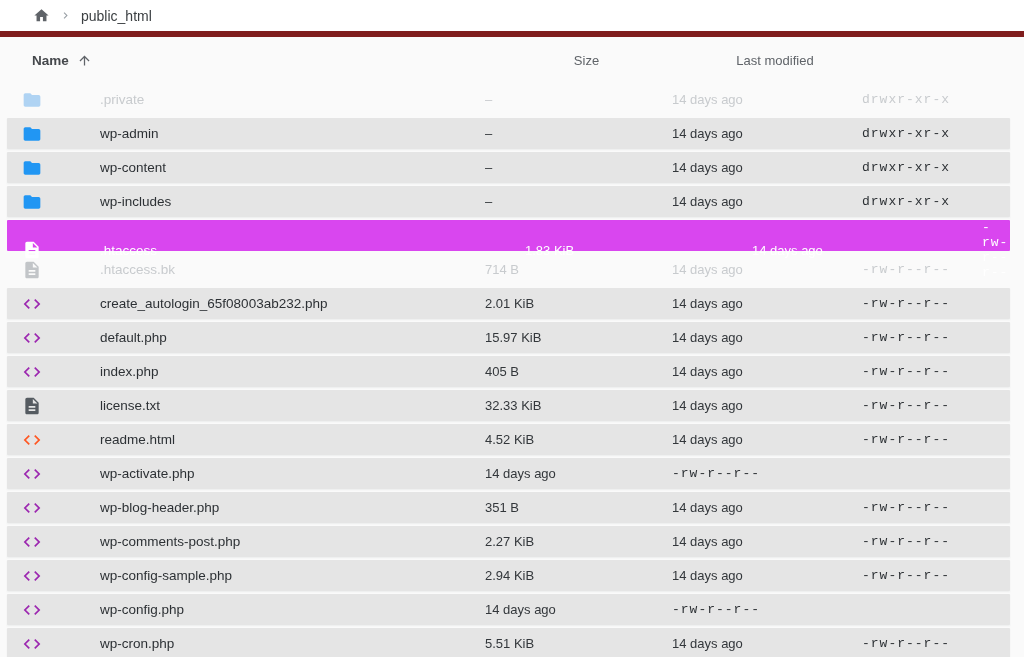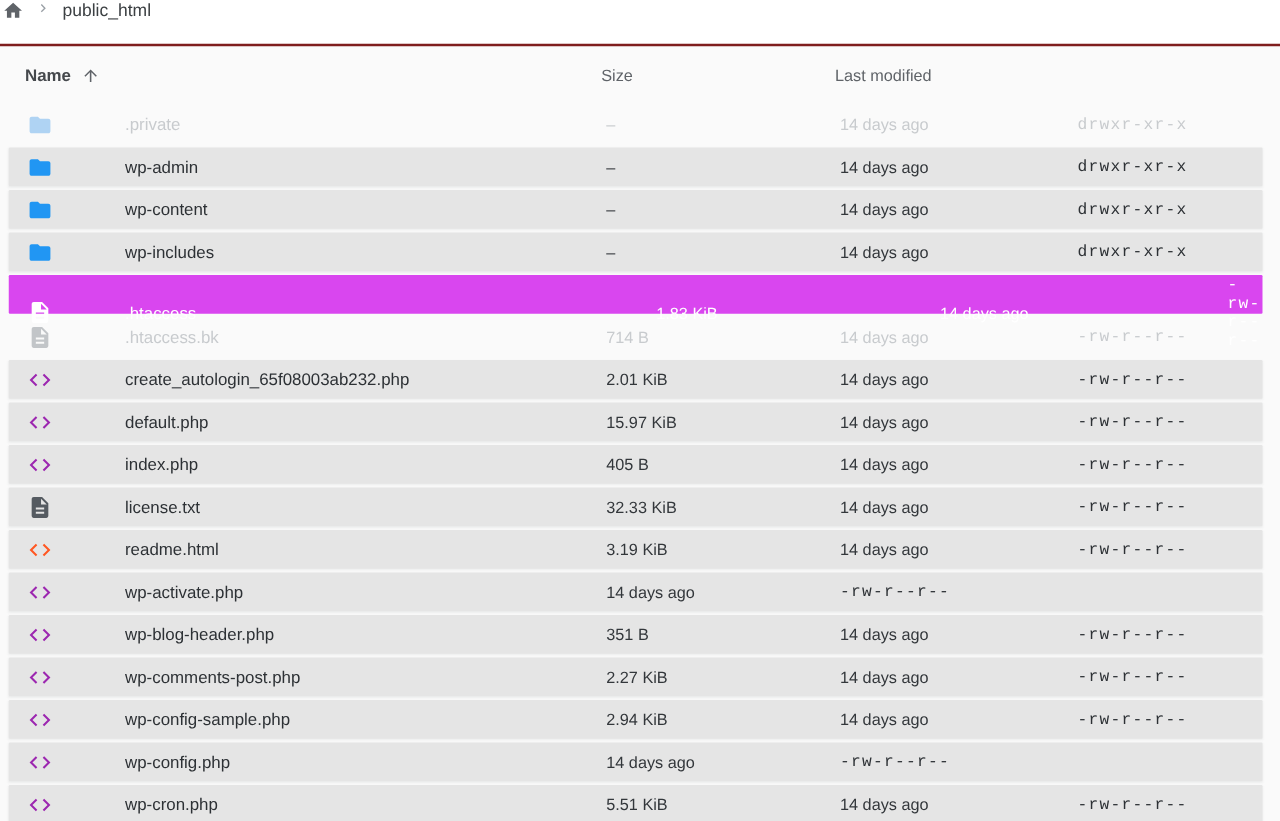--- a/index.html
+++ b/index.html
@@ -5,32 +5,32 @@
   * { margin:0; padding:0; box-sizing:border-box; }
   html,body { width:1024px; height:657px; overflow:hidden; }
   body {
     background:#FAFAFA;
     font-family:"Liberation Sans", sans-serif;
     -webkit-font-smoothing:antialiased;
   }
 
   
   .topbar {
-    height:37px; background:#FFFFFF; border-bottom:2px solid #7f1d1d;
-    display:flex; align-items:flex-start; padding:0 2px; gap:9px;
+    height:37px; background:#FFFFFF; border-bottom:6px solid #7f1d1d;
+    display:flex; align-items:center; padding:0 33px; gap:9px;
   }
   .topbar .glyph svg { display:block; }
   .home-btn svg { width:17px; height:17px; fill:#5F6368; }
   .crumb-sep svg { width:13px; height:13px; fill:#9AA0A6; }
   .crumb-label { font-size:14px; color:#3C4043; cursor:pointer; }
 
   
   .thead {
     height:47px; display:grid; grid-template-columns:461px 187px 190px 1fr;
-    align-items:center; padding-left:20px;
+    align-items:center; padding-left:32px;text-align:center;
   }
   .th { font-size:13px; color:#5F6368; }
   .th-name {
     display:flex; align-items:center; gap:8px; cursor:pointer;
     font-weight:700; color:#45484C; font-size:13.5px;
   }
   .th-name svg { width:15px; height:15px; fill:#5F6368; display:block; }
 
   
   .rows { margin:0 14px 0 7px; }
@@ -236,21 +236,21 @@
 
   <div class="row">
     <div class="name-cell">
       <span class="icon ic-orange">
           <svg viewBox="0 0 24 24">
             <path d="M9.4 16.6 4.8 12l4.6-4.6L8 6l-6 6 6 6 1.4-1.4zm5.2 0 4.6-4.6-4.6-4.6L16 6l6 6-6 6-1.4-1.4z"></path>
           </svg>
         </span>
       <span class="fname">readme.html</span>
     </div>
-    <div class="cell size">3.19 KiB</div>
+    <div class="cell size">4.52 KiB</div>
     <div class="cell modified">14 days ago</div>
     <div class="cell perms">-rw-r--r--</div>
   </div>
 
   <div class="row">
     <div class="name-cell">
       <span class="icon ic-purple">
           <svg viewBox="0 0 24 24">
             <path d="M9.4 16.6 4.8 12l4.6-4.6L8 6l-6 6 6 6 1.4-1.4zm5.2 0 4.6-4.6-4.6-4.6L16 6l6 6-6 6-1.4-1.4z"></path>
           </svg>

